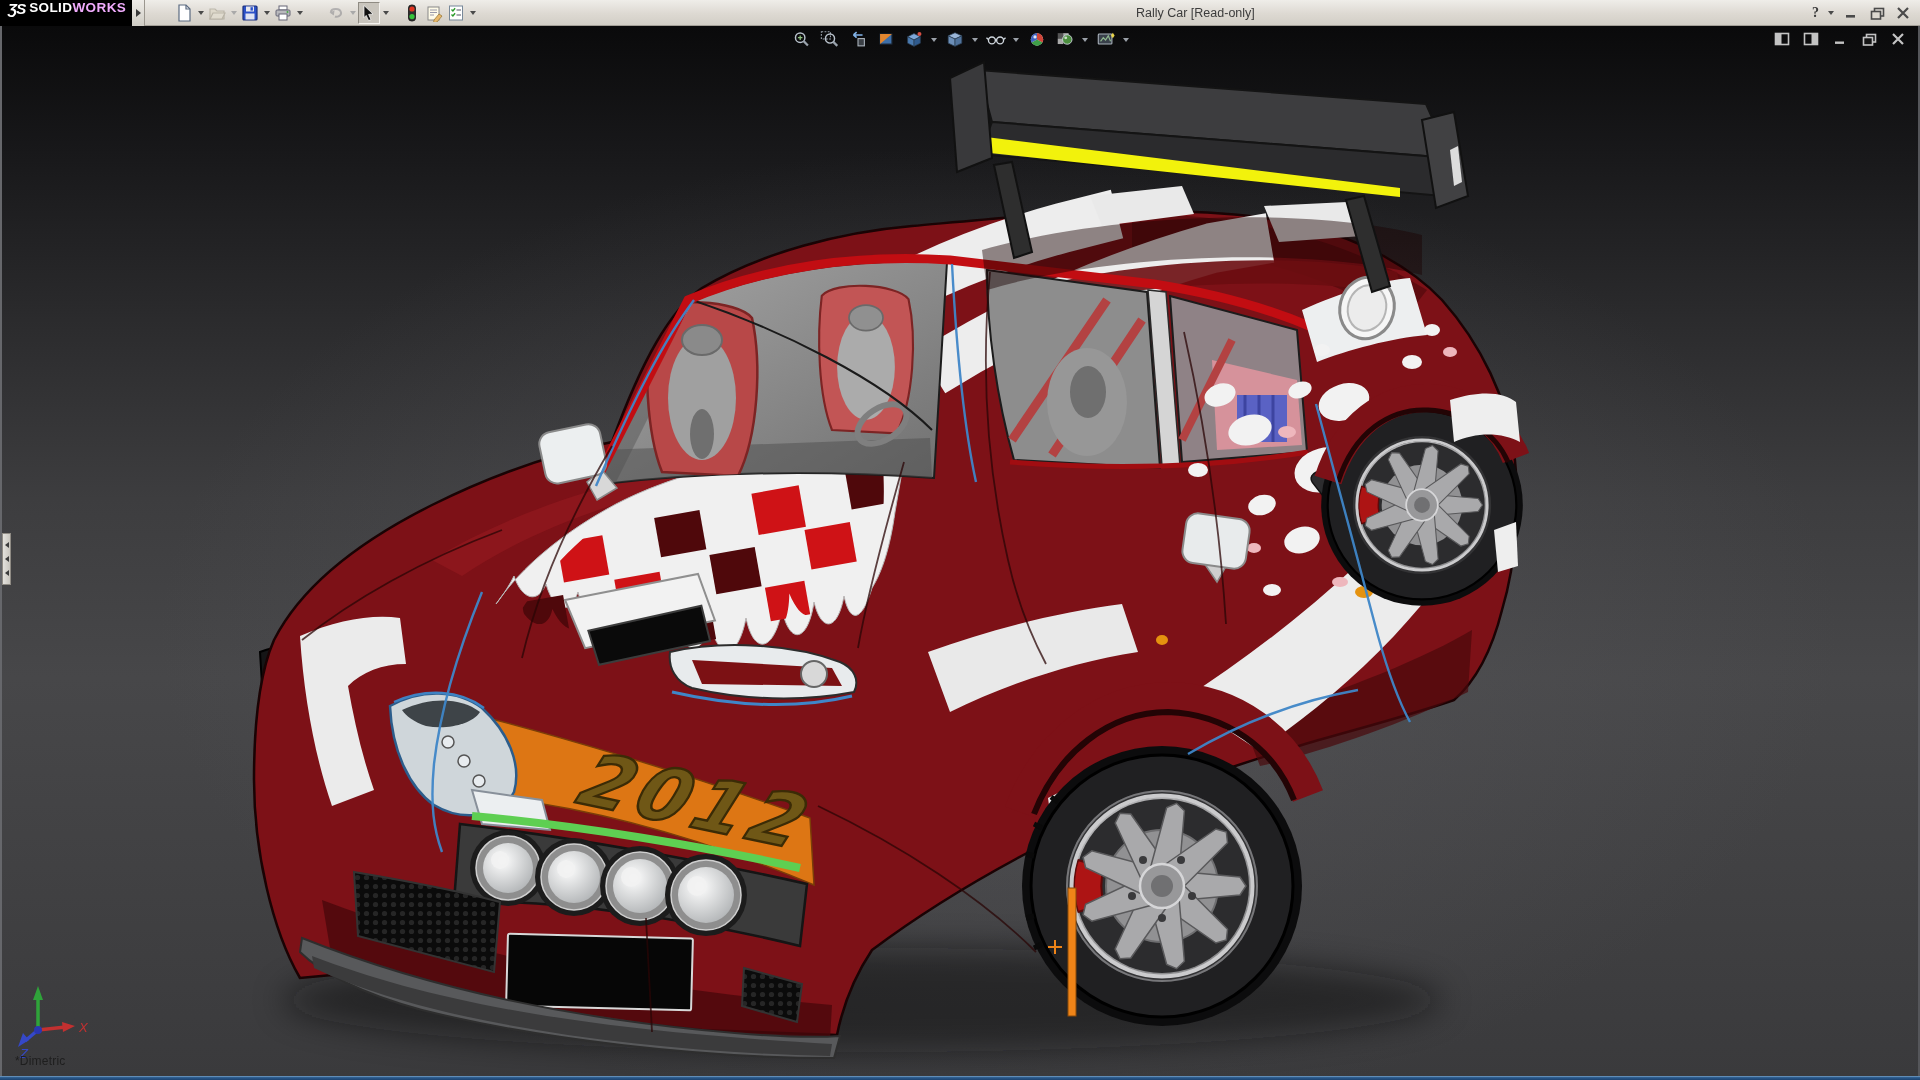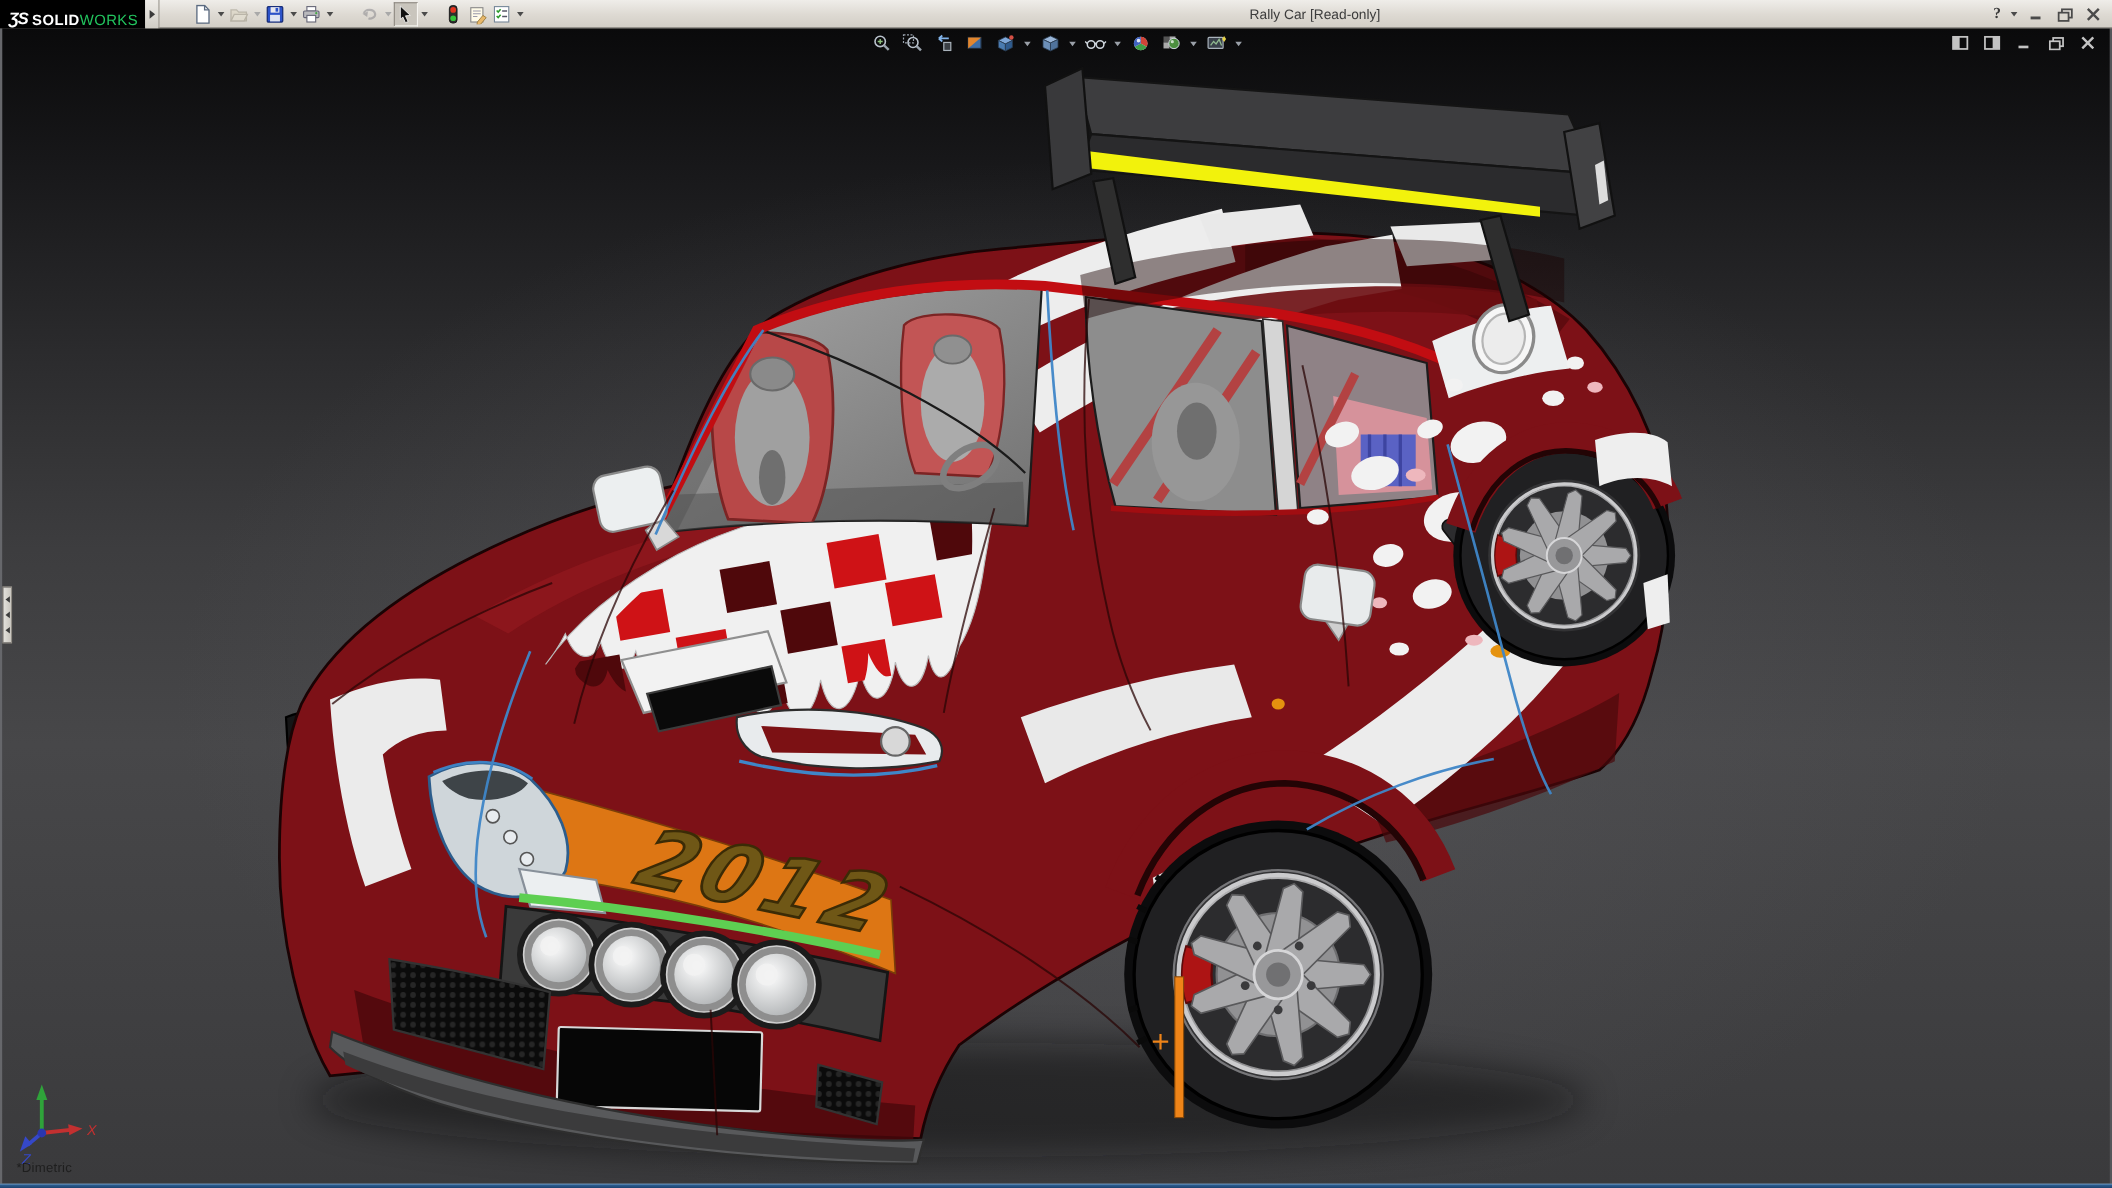--- a/index.html
+++ b/index.html
@@ -3,25 +3,25 @@
 <meta charset="utf-8">
 <style>
   html,body{margin:0;padding:0;background:#222;}
   *{box-sizing:border-box;}
   .app{position:relative;width:1920px;height:1080px;overflow:hidden;font-family:"Liberation Sans",sans-serif;background:#3a3a3c;}
 
   
   .titlebar{position:absolute;top:0;left:0;width:1920px;height:26px;
     background:linear-gradient(180deg,#efede9 0%,#ddd9d2 55%,#d2cec6 100%);
     border-bottom:1px solid #a39f97;display:flex;align-items:center;}
-  .logo{width:132px;height:26px;background:#000;color:#fff;display:flex;align-items:flex-end;
+  .logo{width:132px;height:26px;background:#000;color:#fff;display:flex;align-items:flex-start;
     padding-left:8px;gap:4px;flex:0 0 auto;}
   .logo-glyph{font-style:italic;font-weight:bold;font-size:15px;letter-spacing:-1px;}
   .logo-text{font-size:13.5px;letter-spacing:.4px;}
-  .logo-text b{font-weight:700;} .logo-text span{font-weight:400;color:#22c55e;}
+  .logo-text b{font-weight:700;} .logo-text span{font-weight:700;color:#f0abfc;}
   .menu-arrow-tab{width:13px;height:26px;background:linear-gradient(180deg,#efede9,#cfccc4);
     border-right:1px solid #9b978f;display:flex;align-items:center;justify-content:center;cursor:pointer;}
   .menu-arrow-tab .tri{width:0;height:0;border-top:4px solid transparent;border-bottom:4px solid transparent;border-left:5px solid #3a3a3a;}
   .tb-group{display:flex;align-items:center;margin-left:28px;}
   .tb-btn{width:22px;height:22px;display:flex;align-items:center;justify-content:center;border:1px solid transparent;cursor:pointer;}
   .tb-btn.disabled{opacity:.45;filter:grayscale(.6);cursor:default;}
   .tb-btn.pressed{background:#c9c5bd;border-color:#8f8b83 #f6f4f0 #f6f4f0 #8f8b83;border-style:solid;}
   .dd{width:11px;height:22px;display:flex;align-items:center;justify-content:center;cursor:pointer;}
   .dd i{width:0;height:0;border-left:3.5px solid transparent;border-right:3.5px solid transparent;border-top:4px solid #4a4a4a;}
   .dd.disabled i{border-top-color:#a9a9a9;}

